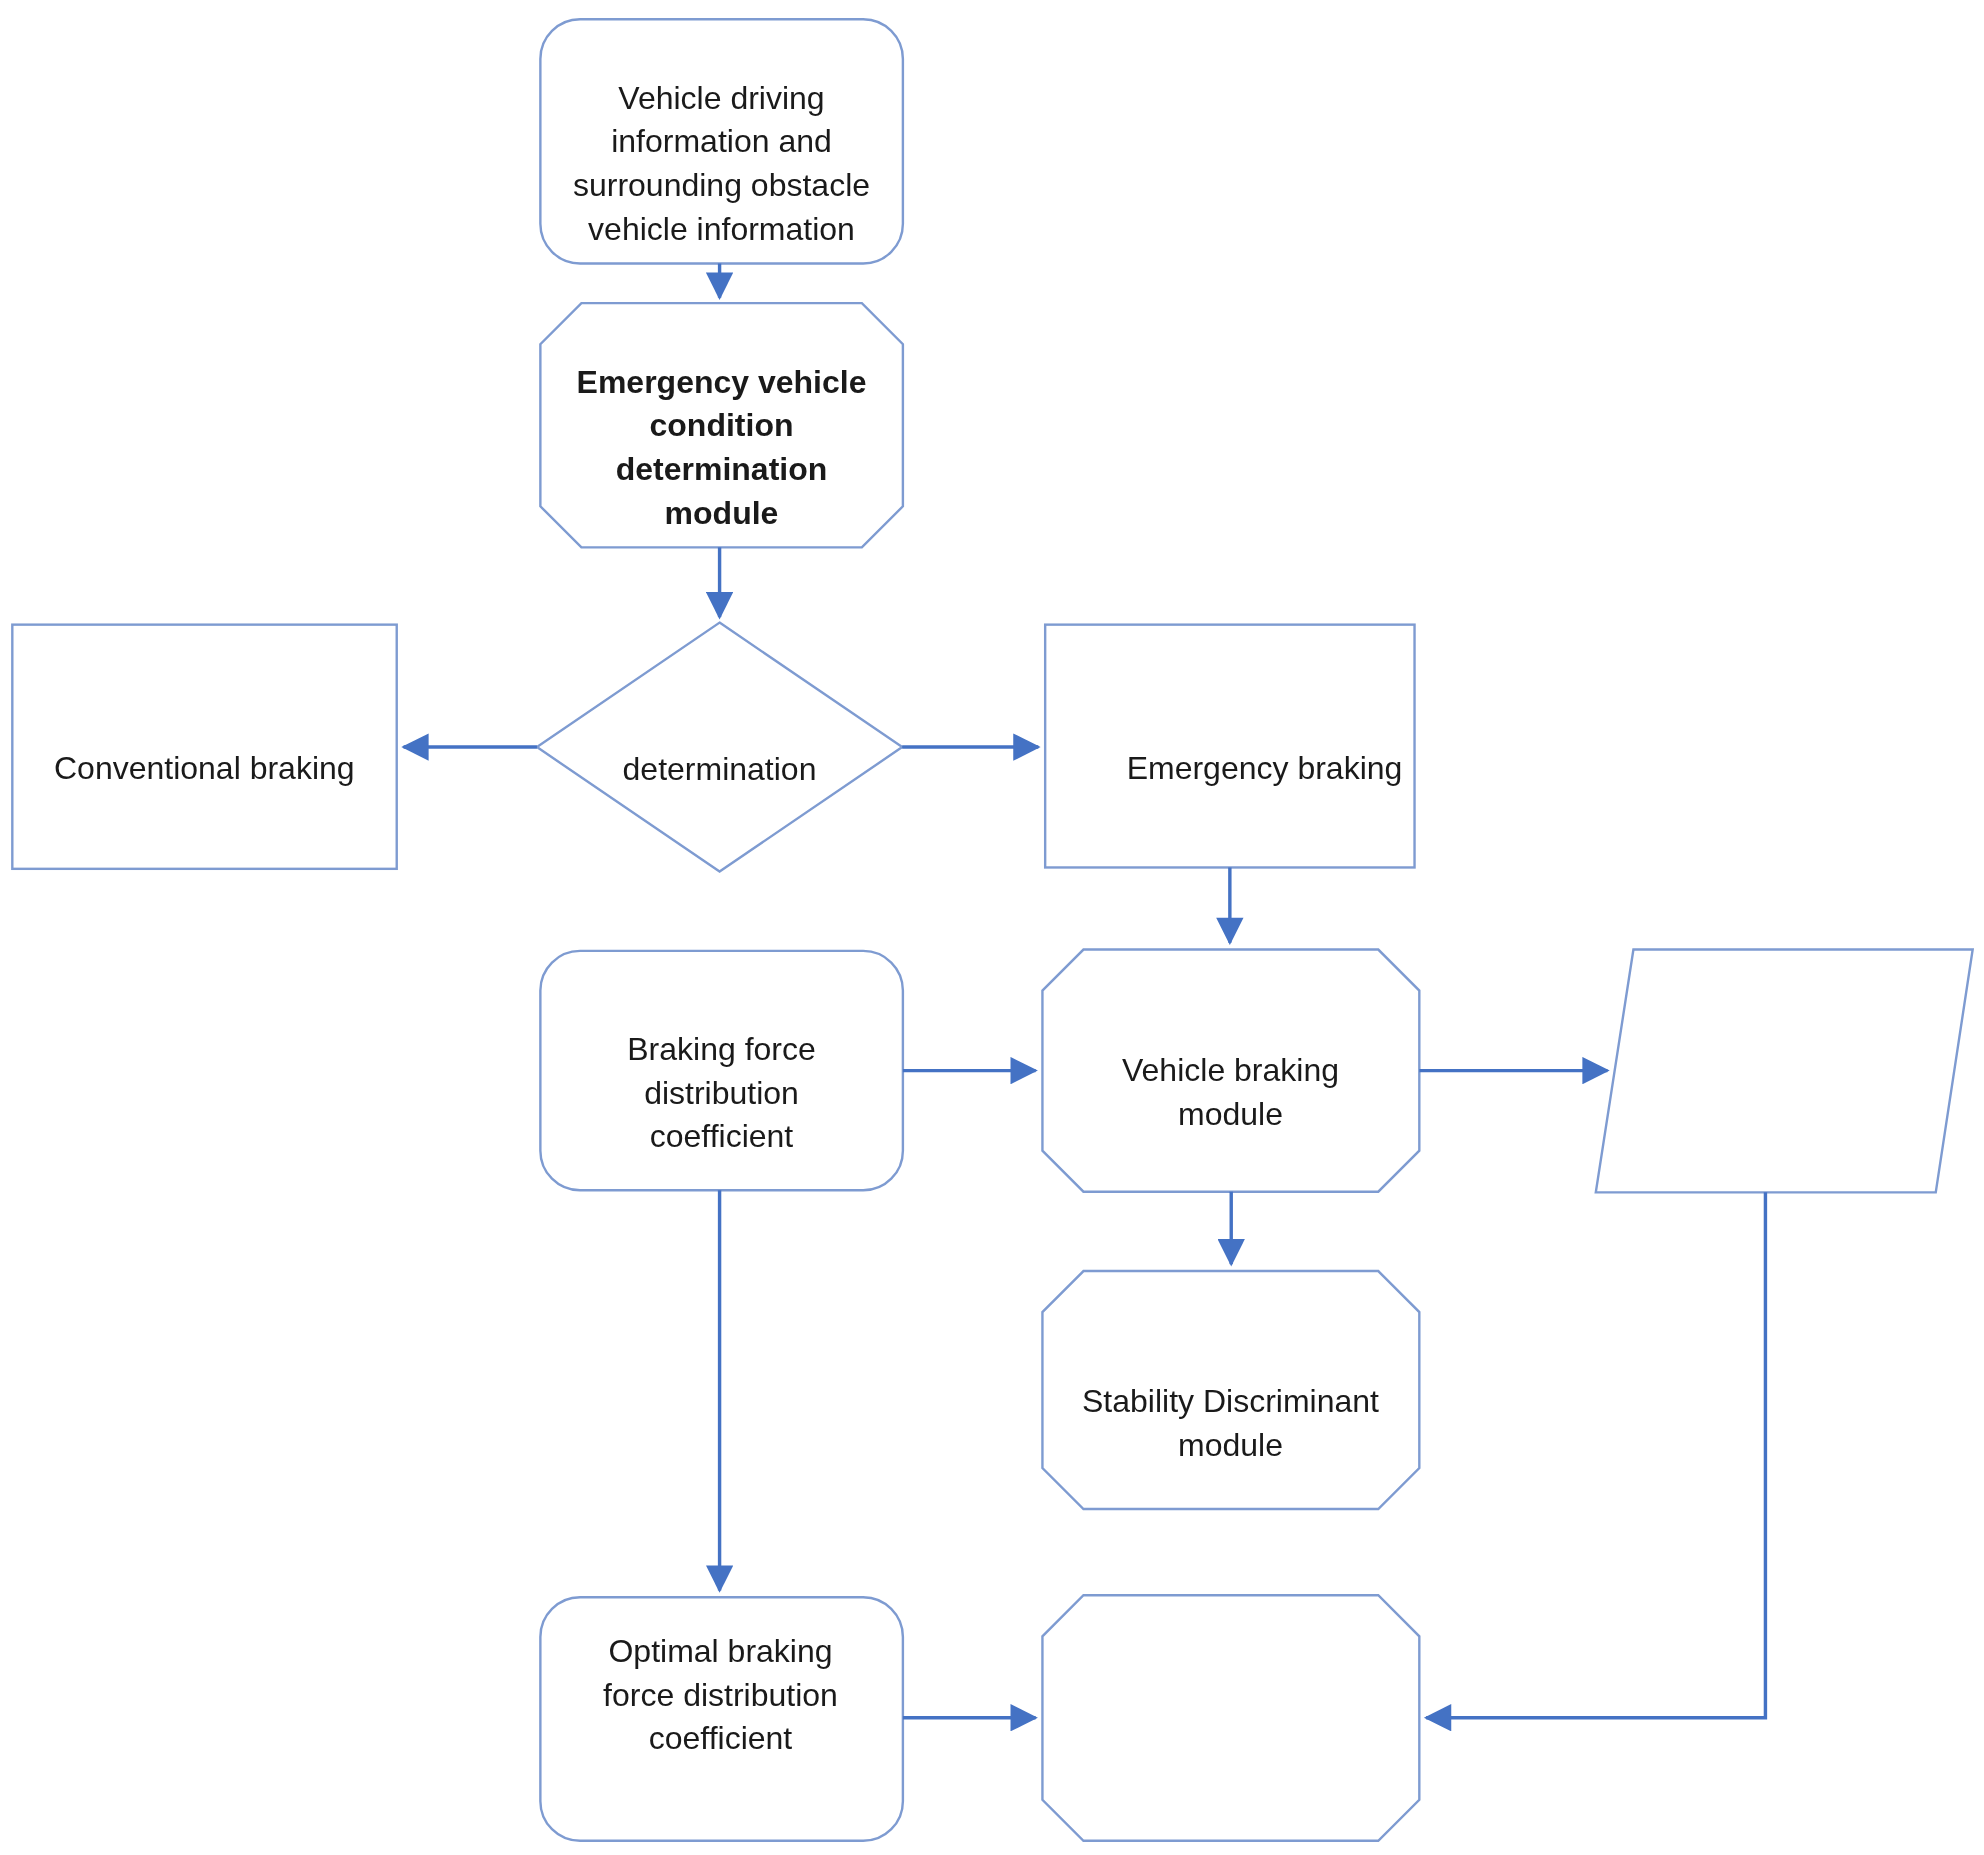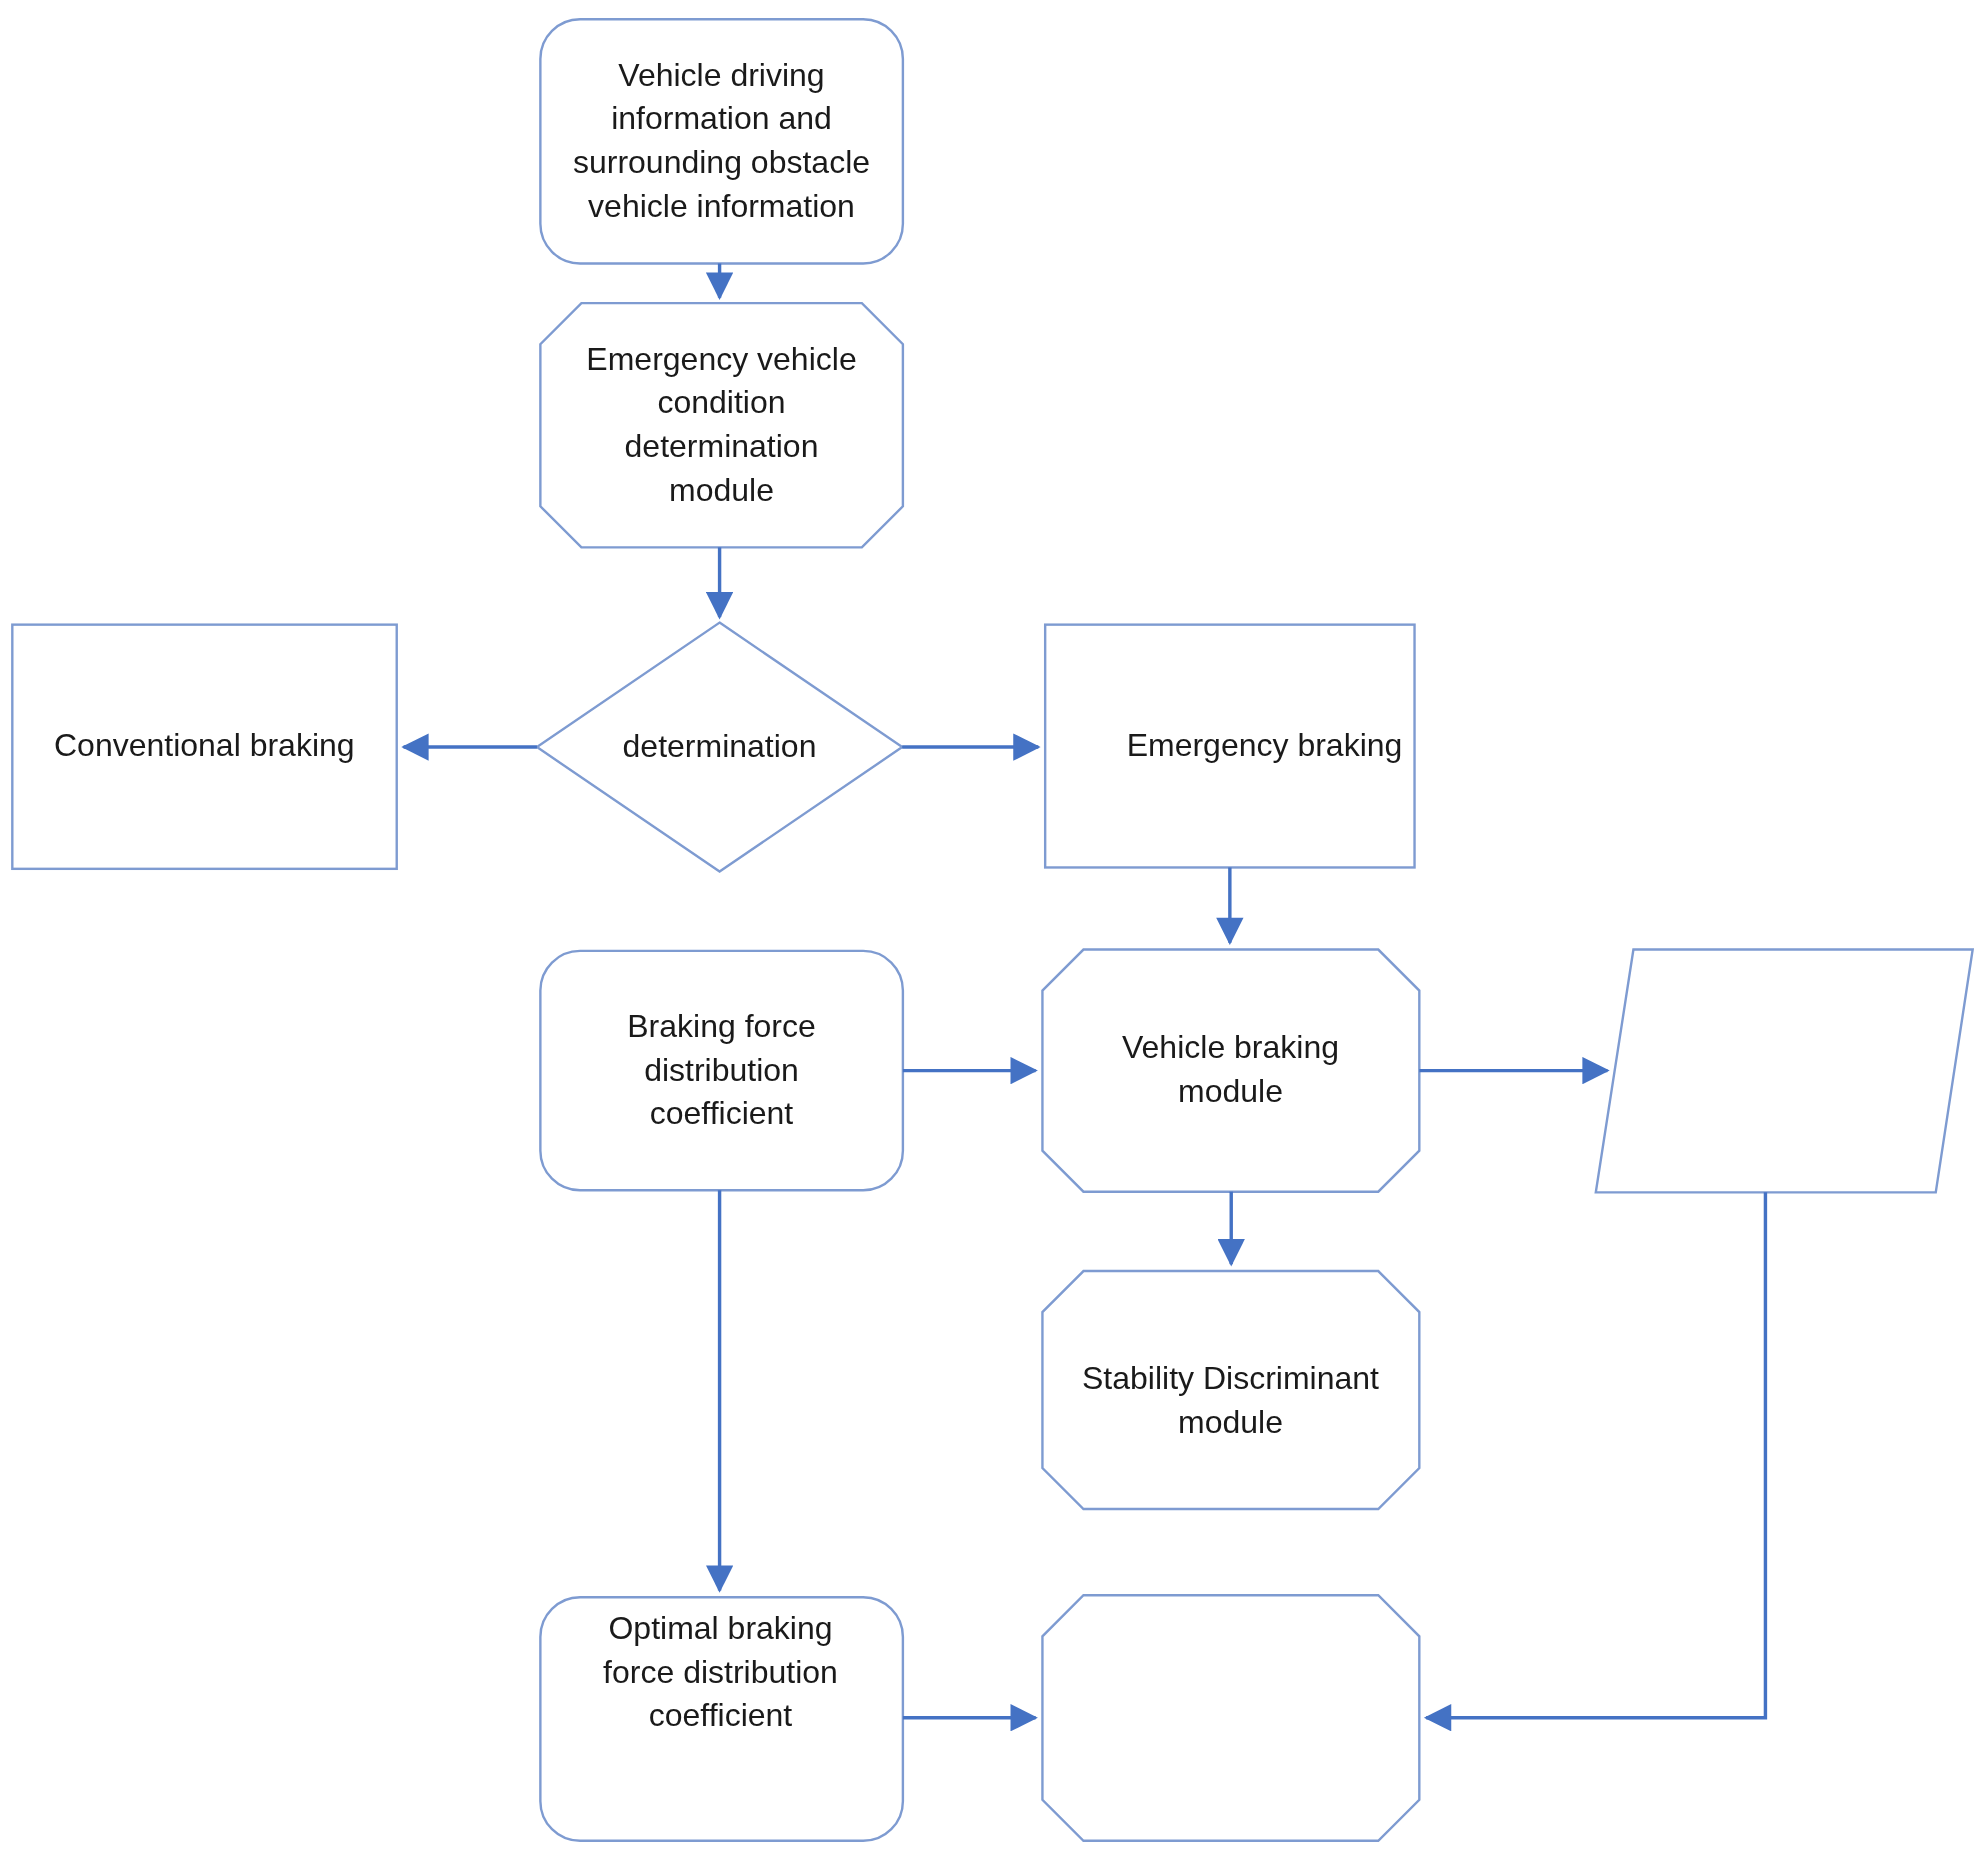--- a/index.html
+++ b/index.html
@@ -38,20 +38,21 @@
     position: absolute;
     display: flex;
     align-items: center;
     justify-content: center;
     text-align: center;
     white-space: pre-line;
     font-size: 32px;
     line-height: 1.36;
     color: var(--text, #1a1a1a);
     pointer-events: none;
+    margin-top: 23px;
   }
 </style>
 </head>
 <body>
 
 <div class="canvas">
 
   <svg class="diagram-svg" width="1985" height="1856" viewBox="0 0 2902 2713">
     <defs>
       <marker id="arrow" viewBox="0 0 12 12" refX="11" refY="6" markerWidth="8.4" markerHeight="8" orient="auto" markerUnits="strokeWidth">
@@ -82,21 +83,21 @@
     <path class="edge" d="M1052,1740 V2325" marker-end="url(#arrow)"></path>
     <path class="edge" d="M1320,2511 H1514" marker-end="url(#arrow)"></path>
     <path class="edge" d="M2581,1743 V2511 H2085" marker-end="url(#arrow)"></path>
   </svg>
 
   <div class="node-label" style="left:540px; top:19px; width:363px; height:244px;">Vehicle driving
 information and
 surrounding obstacle
 vehicle information</div>
 
-  <div class="node-label" style="left:540px; top:303px; width:363px; height:244px;">Emergency vehicle
+  <div class="node-label" style="left:540px; top:303px; width:363px; height:244px;font-weight:bold;">Emergency vehicle
 condition
 determination
 module</div>
 
   <div class="node-label" style="left:537px; top:622px; width:365px; height:249px;">determination</div>
 
   <div class="node-label" style="left:12.3px; top:624px; width:384px; height:244px;">Conventional braking</div>
 
   <div class="node-label" style="left:1045px; top:624px; width:369px; height:243px;padding-left:35px;">Emergency braking</div>
 

